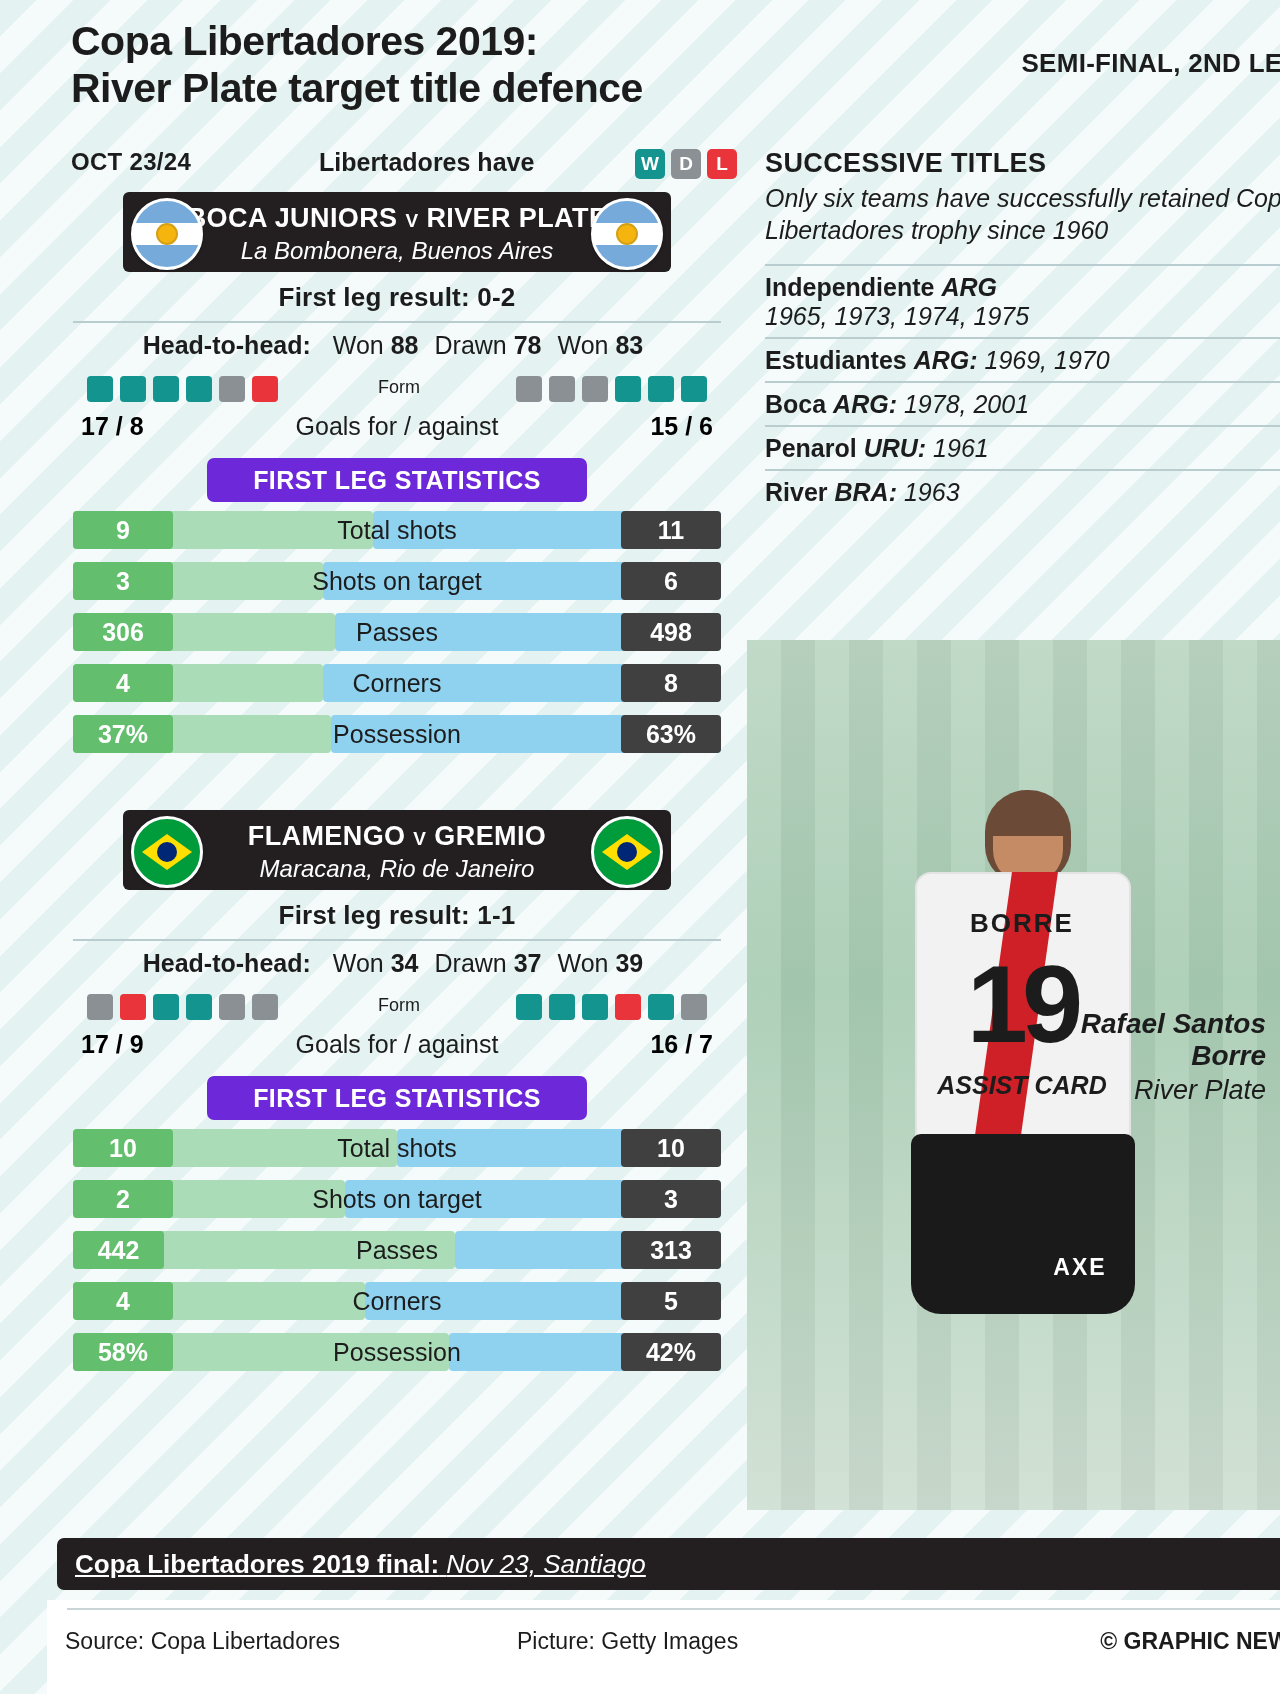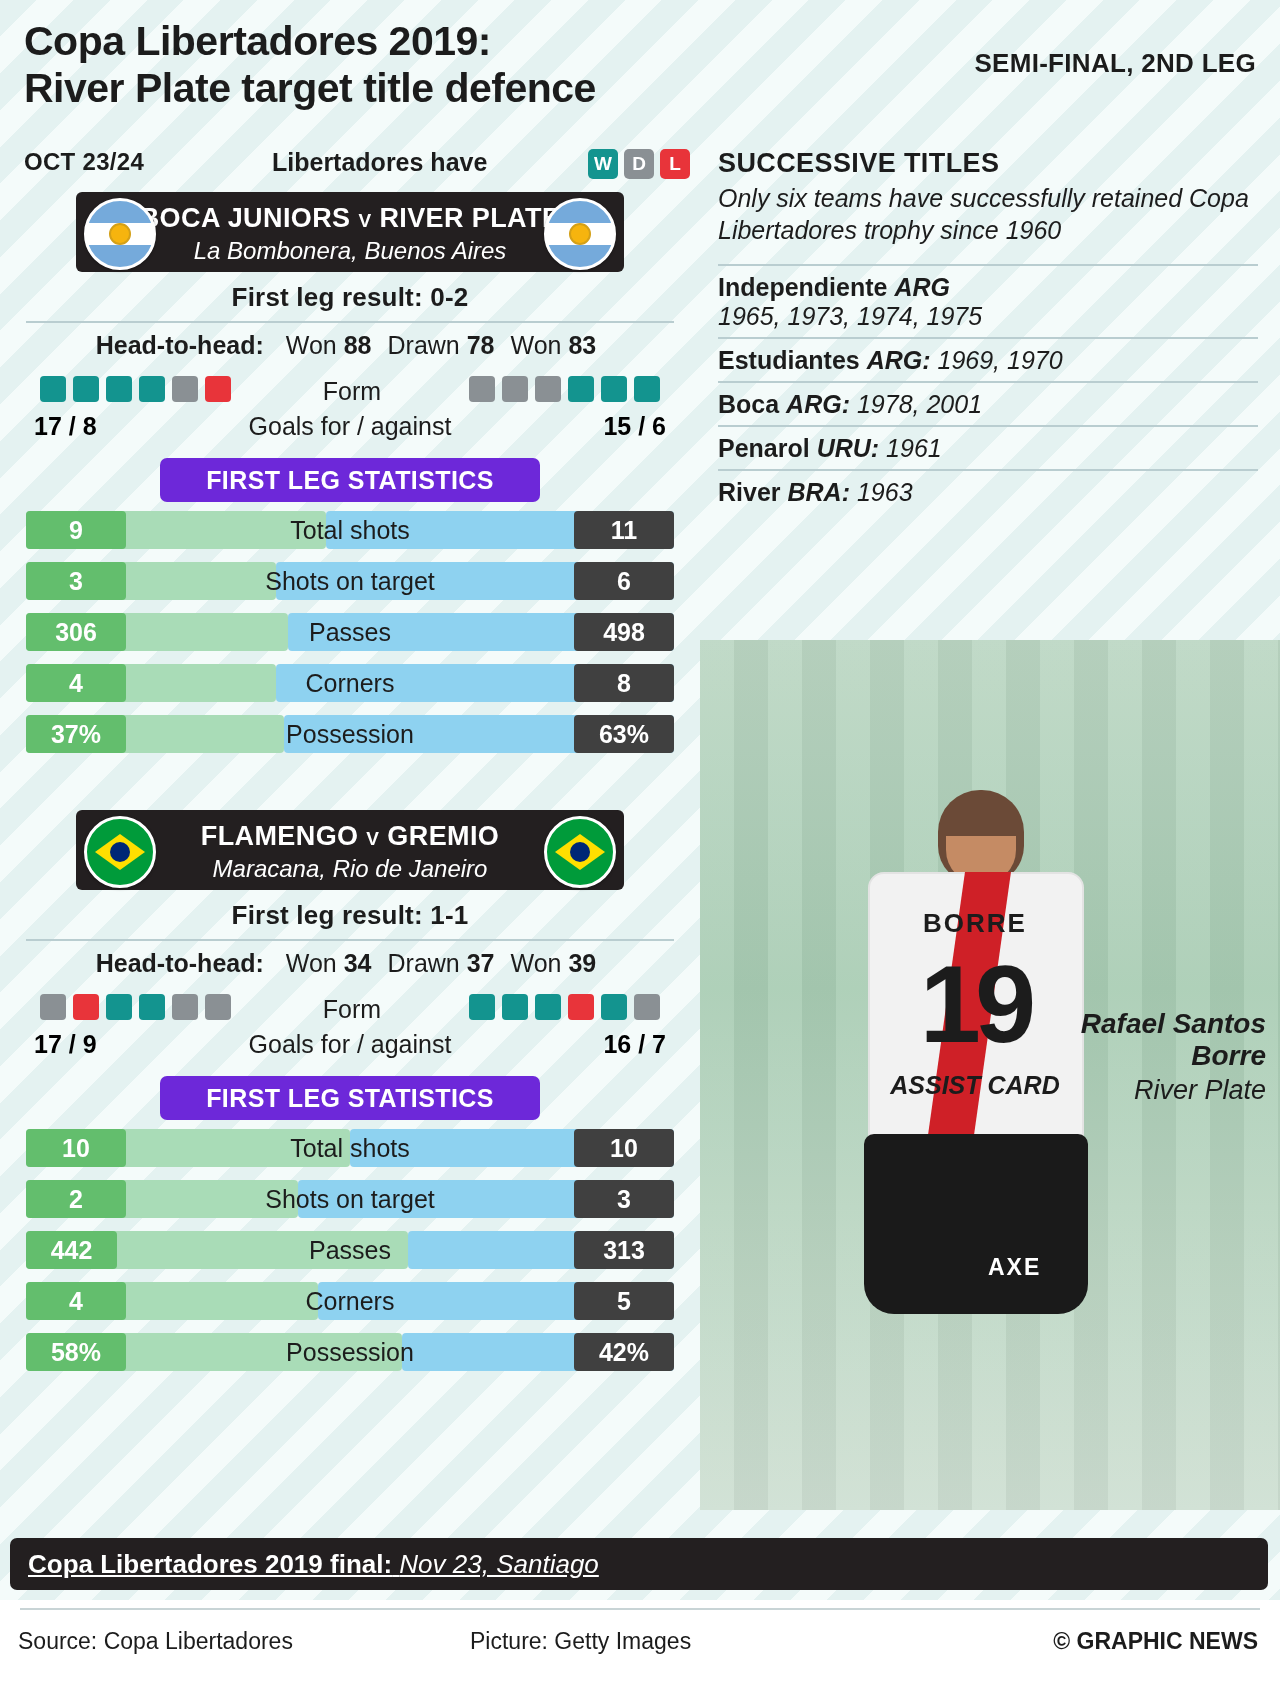--- a/index.html
+++ b/index.html
@@ -11,21 +11,21 @@
     overflow: hidden;
   }
   
   #bg {
     position: absolute; inset: 0;
     background:
       repeating-linear-gradient(135deg,
         #e4f2f1 0px, #e4f2f1 26px,
         #f4fbfa 26px, #f4fbfa 52px);
   }
-  #frame { position: absolute; inset: 0; }
+  #frame { position: absolute; inset: 0; margin-left: 47px; }
 
   
   #header { position: absolute; left: 24px; top: 18px; width: 1232px; }
   #title {
     font-size: 41px; font-weight: bold; color: #1c1c1c; line-height: 1.14;
     letter-spacing: -0.5px;
   }
   #subtitle {
     position: absolute; right: 0; top: 30px;
     font-size: 26px; font-weight: bold; color: #1c1c1c;
@@ -97,21 +97,21 @@
   .formrow { position: relative; height: 34px; margin-top: 16px; }
   .pips { position: absolute; display: flex; gap: 7px; }
   .pips.left { left: 30px; }
   .pips.right { right: 30px; }
   .pip { width: 26px; height: 26px; border-radius: 4px; }
   .pip.w { background: #13948f; }
   .pip.d { background: #8a9094; }
   .pip.l { background: #e8343a; }
   .formrow .ctr {
     position: absolute; left: 4px; right: 0; text-align: center;
-    font-size: 25px; color: #1c1c1c; top: 1px;
+    font-size: 18px; color: #1c1c1c; top: 1px;
   }
   .goalsrow { position: relative; height: 32px; margin-top: 2px; }
   .goalsrow .ctr {
     position: absolute; left: 0; right: 0; text-align: center; font-size: 25px; color: #1c1c1c;
   }
   .goalsrow .gl { position: absolute; left: 24px; font-size: 25px; font-weight: bold; }
   .goalsrow .gr { position: absolute; right: 24px; font-size: 25px; font-weight: bold; }
 
   .statsHeader {
     margin: 14px auto 0 auto; width: 380px; height: 44px;
@@ -202,21 +202,21 @@
   }
   #arm-l { left: 120px; top: 118px; height: 180px; transform: rotate(14deg); }
   #arm-r { left: 384px; top: 118px; height: 180px; transform: rotate(-14deg); }
   #fing-l { left: 124px; top: 74px; }
   #fing-r { left: 400px; top: 74px; }
   #shorts {
     left: 164px; top: 494px; width: 224px; height: 180px;
     background: #1a1a1a; border-radius: 10px 10px 30px 30px;
   }
   #axe {
-    left: 288px; top: 614px; width: 90px; 
+    left: 288px; top: 614px; width: 90px; text-align: center;
     font-size: 23px; font-weight: bold; color: #ffffff; letter-spacing: 2px;
   }
   #leg-l { left: 176px; top: 666px; }
   #leg-r { left: 318px; top: 666px; }
   #sock-l { left: 176px; top: 790px; }
   #sock-r { left: 318px; top: 790px; }
   #boot-l { left: 160px; top: 834px; }
   #boot-r { left: 312px; top: 834px; }
 
   #caption {

